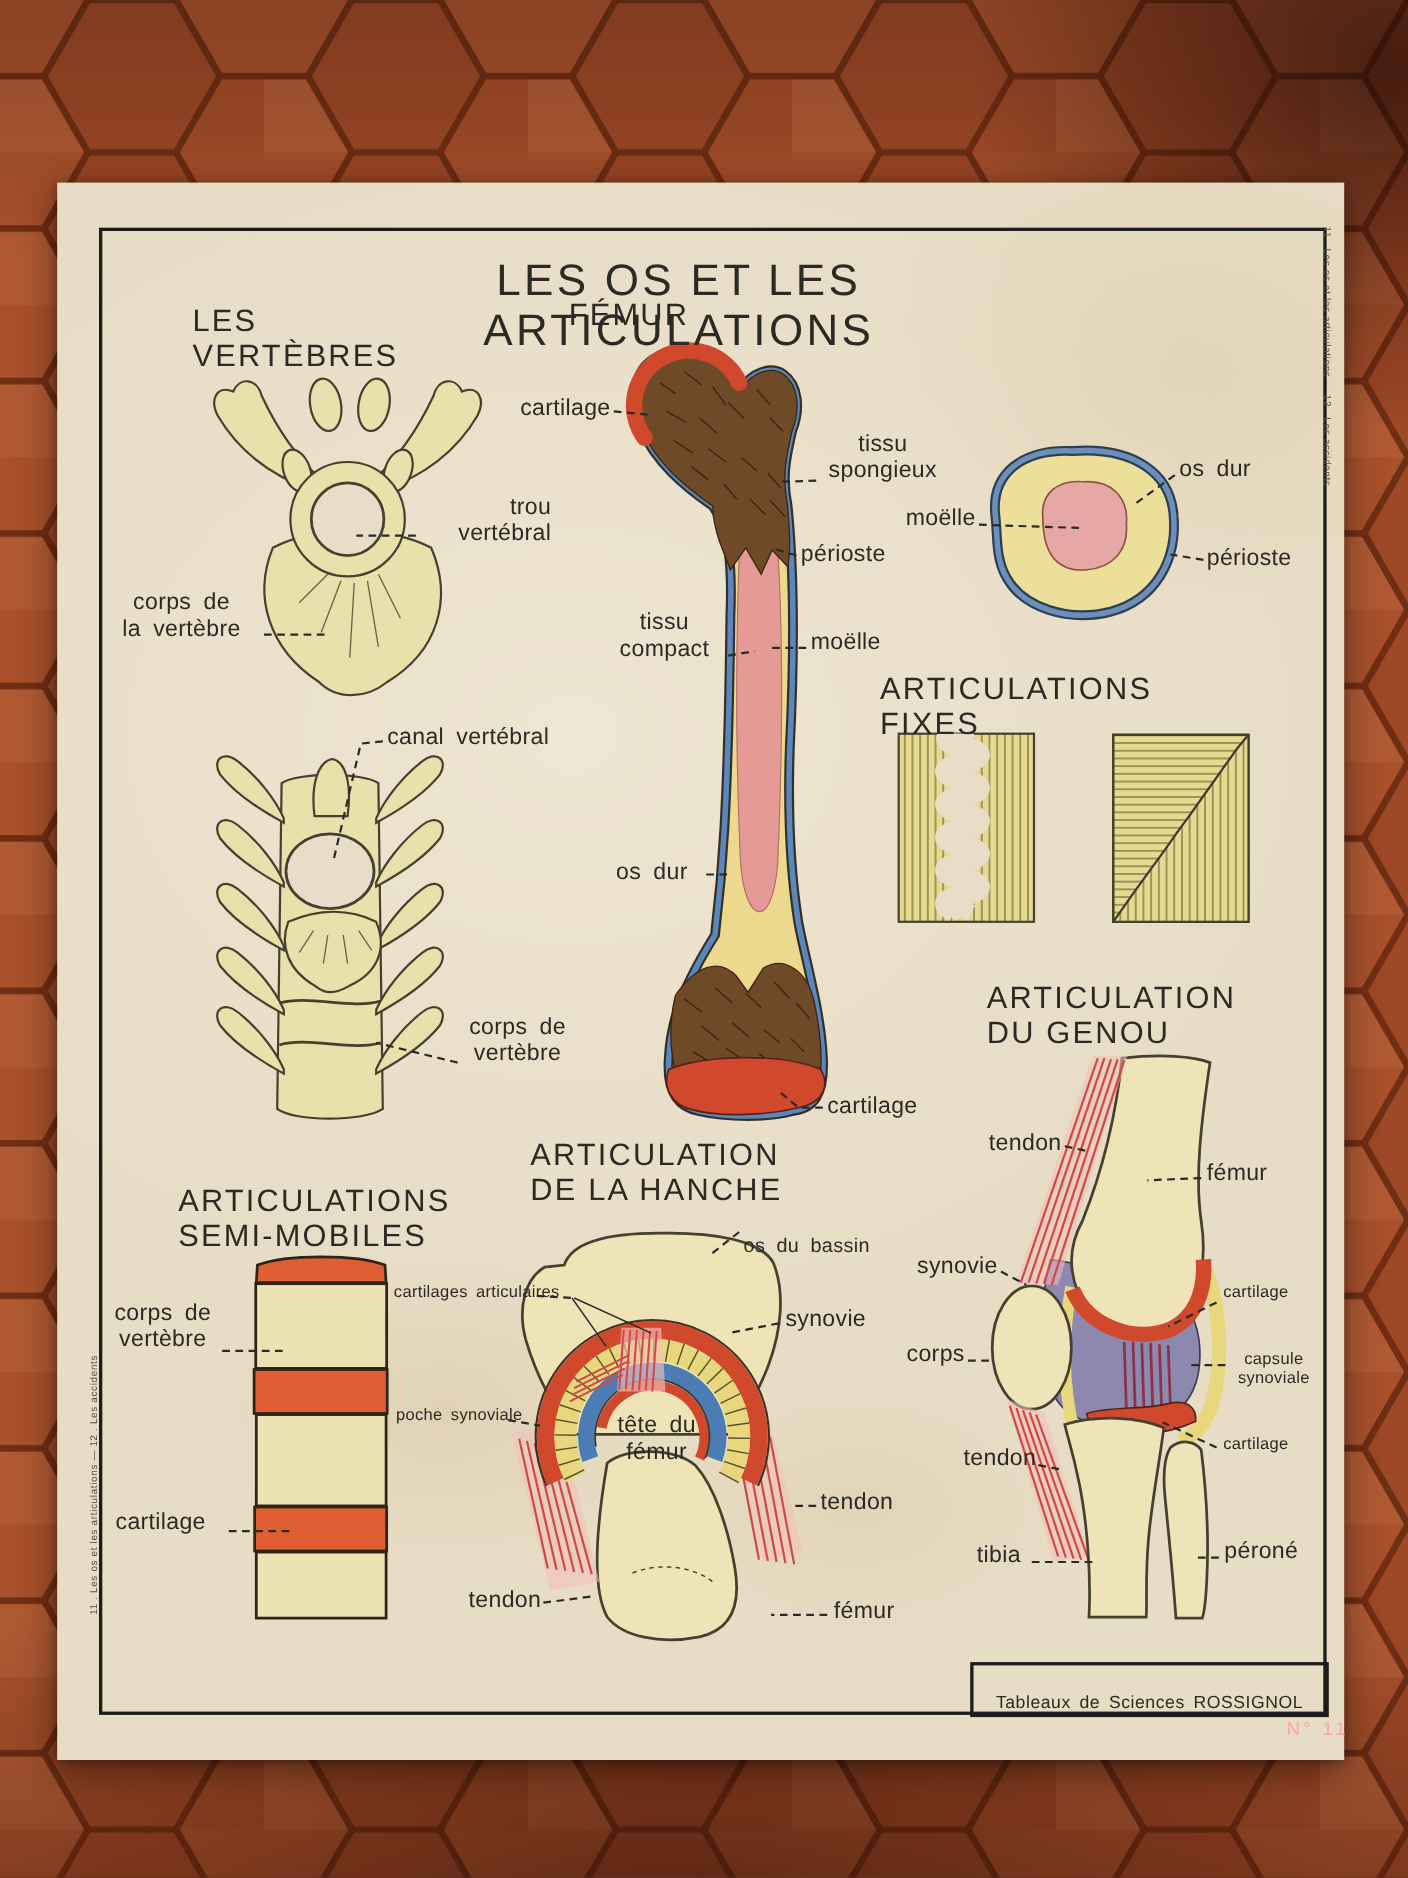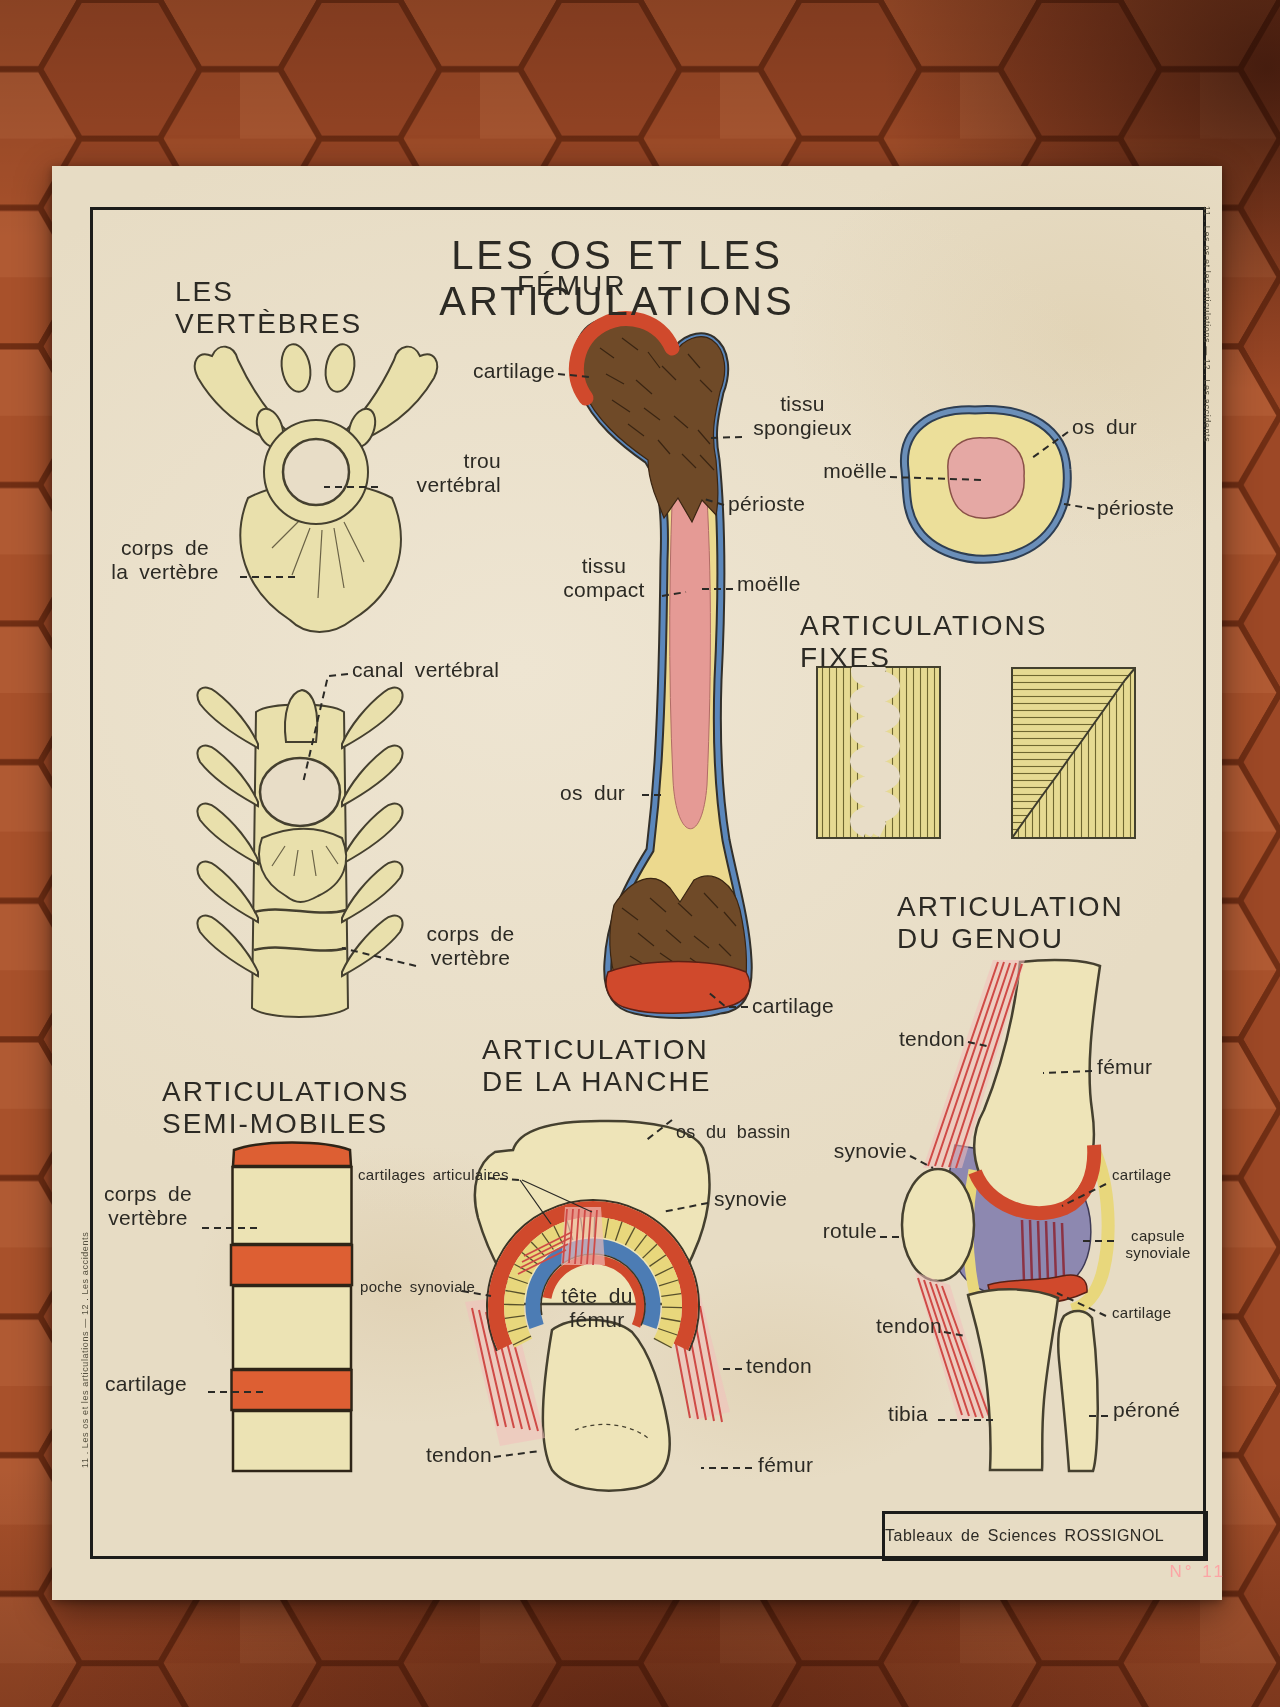--- a/index.html
+++ b/index.html
@@ -20,22 +20,22 @@
   .frame{position:absolute;left:90px;top:207px;width:1110px;height:1346px;z-index:2;
     border:3.5px solid #1c1c1a;pointer-events:none;}
   .art{position:absolute;left:0;top:0;z-index:3;}
   .lbl,.h0,.h1{position:absolute;z-index:4;color:#2c2a24;white-space:pre-line;line-height:1.16;}
   .lbl{font-size:21px;word-spacing:5px;letter-spacing:.3px;text-align:right;}
   .lbl.md{font-size:18px;margin-top:20px;}
   .lbl.sm{font-size:15px;word-spacing:3px;}
   .h0{font-size:40px;letter-spacing:3px;text-align:center;}
   .h1{font-size:28px;letter-spacing:2px;}
   .pubbox{position:absolute;left:882px;top:1511px;width:320px;height:44px;z-index:4;
-    border:3px solid #1c1c1a;display:flex;flex-direction:column;justify-content:center;
-    align-items:flex-start;color:#2c2a24;}
+    border:3px solid #1c1c1a;display:flex;flex-direction:row;justify-content:center;
+    align-items:flex-end;color:#2c2a24;}
   .pub1{font-size:16px;letter-spacing:.5px;word-spacing:3px;}
   .pub2{font-size:13px;letter-spacing:.4px;word-spacing:3px;}
   .vienne{font-size:10px;margin-left:8px;}
   .n11{position:absolute;left:1150px;top:1562px;width:76px;z-index:4;font-size:17px;
     letter-spacing:3px;color:#fca5a5;text-align:right;}
   .edge{position:absolute;z-index:4;font-size:9px;color:#55503f;letter-spacing:.6px;white-space:nowrap;}
   .edge.r{left:1212px;top:206px;transform:rotate(90deg);transform-origin:0 0;}
   .edge.l{left:80px;top:1468px;transform:rotate(-90deg);transform-origin:0 0;}
 </style>
 </head>
@@ -290,21 +290,21 @@
   <div class="lbl" style="left:737px;top:572px">moëlle</div>
   <div class="lbl" style="left:560px;top:781px">os dur</div>
   <div class="lbl" style="left:752px;top:994px">cartilage</div>
   <div class="lbl" style="left:1072px;top:415px">os dur</div>
   <div class="lbl" style="left:807px;top:459px;width:80px;text-align:right">moëlle</div>
   <div class="lbl" style="left:1097px;top:496px">périoste</div>
   <div class="lbl" style="left:875px;top:1027px;width:90px;text-align:right">tendon</div>
   <div class="lbl" style="left:1097px;top:1055px">fémur</div>
   <div class="lbl" style="left:817px;top:1139px;width:90px;text-align:right">synovie</div>
   <div class="lbl sm" style="left:1112px;top:1166px">cartilage</div>
-  <div class="lbl" style="left:797px;top:1219px;width:80px;text-align:right">rotule</div>
+  <div class="lbl" style="left:797px;top:1219px;width:80px;text-align:right">corps</div>
   <div class="lbl sm" style="left:1118px;top:1227px;width:80px;text-align:center">capsule
 synoviale</div>
   <div class="lbl" style="left:852px;top:1314px;width:90px;text-align:right">tendon</div>
   <div class="lbl sm" style="left:1112px;top:1304px">cartilage</div>
   <div class="lbl" style="left:888px;top:1402px">tibia</div>
   <div class="lbl" style="left:1113px;top:1398px">péroné</div>
   <div class="lbl" style="left:88px;top:1182px;width:120px;text-align:center">corps de
 vertèbre</div>
   <div class="lbl" style="left:105px;top:1372px">cartilage</div>
   <div class="lbl md" style="left:676px;top:1102px">os du bassin</div>

